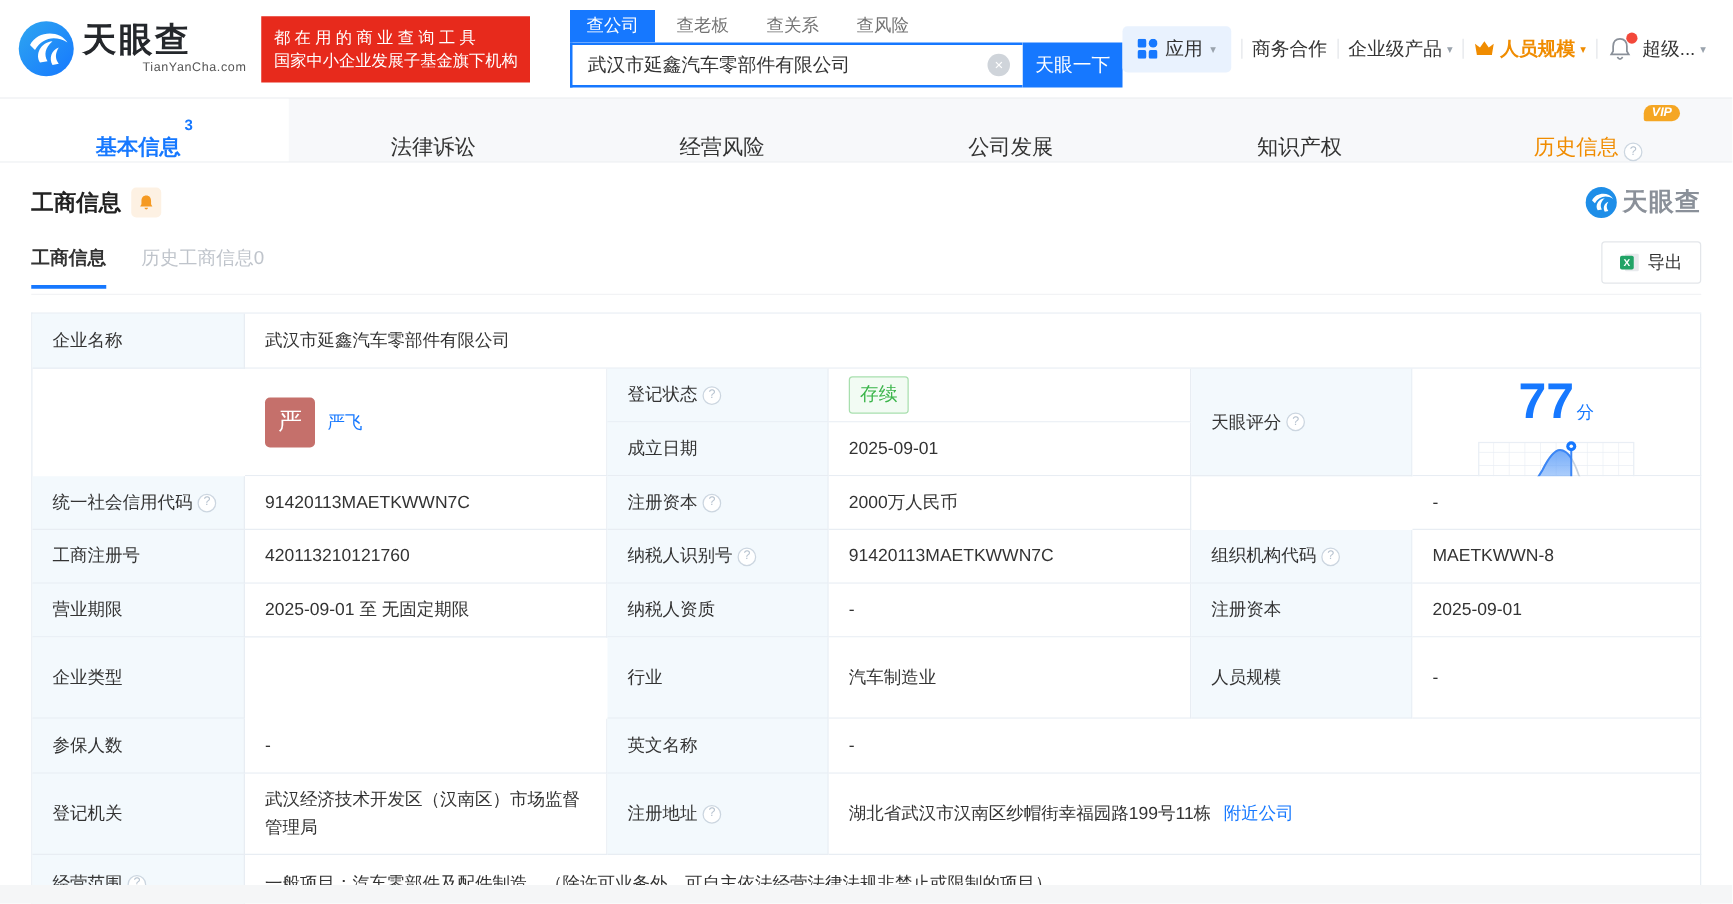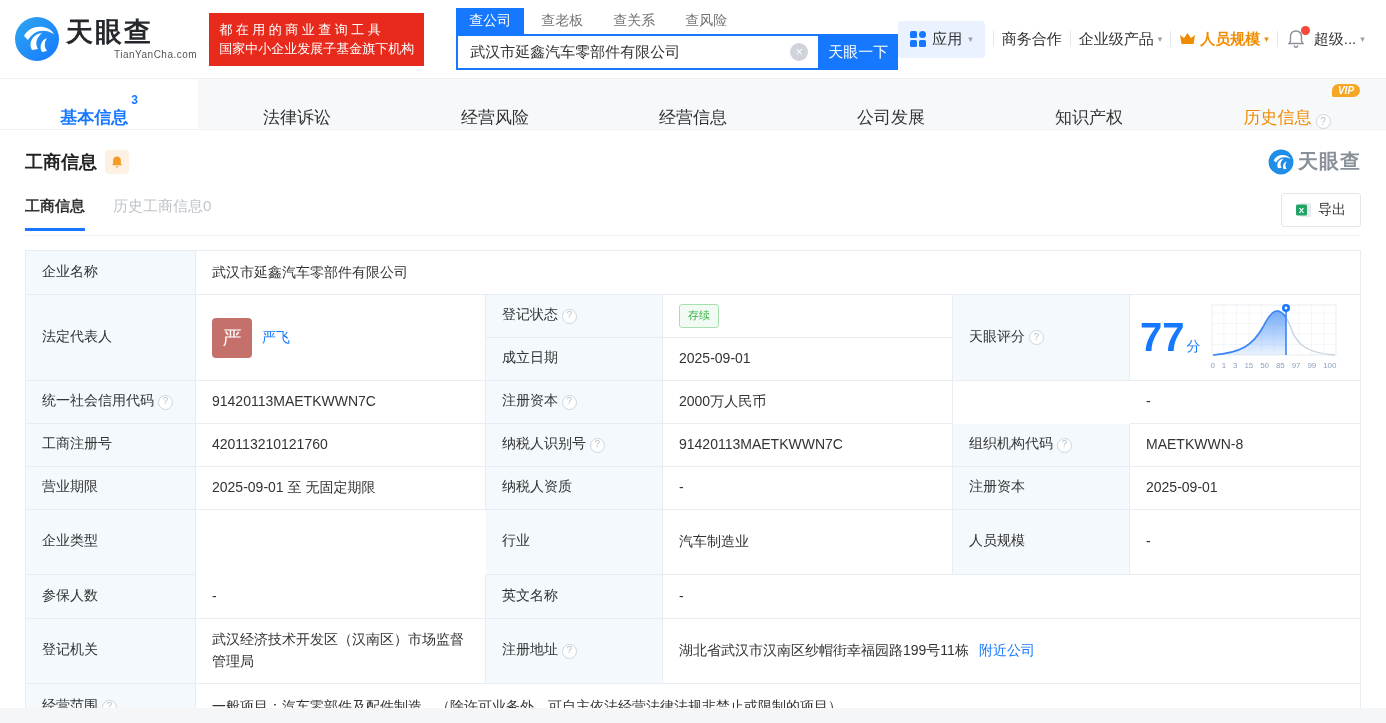--- a/index.html
+++ b/index.html
@@ -74,29 +74,29 @@
     background:#fff; border:1px solid #e3e6ea; border-radius:3px; padding:7px 14px; font-size:14px;
     color:#333; cursor:pointer; font-family:inherit; }
 
   
   .biz-table { margin-top:14px; display:grid;
     grid-template-columns:170px 290px 177px 290px 177px 1fr;
     grid-template-rows:44px 43px 43px 43px 43px 43px 65px 44px 65px 47px;
     border-top:1px solid #e8edf3; border-left:1px solid #e8edf3; font-size:14px; }
   .cell { border-right:1px solid #e8edf3; border-bottom:1px solid #e8edf3; padding:6px 16px;
     display:flex; align-items:center; line-height:1.55; }
-  .lab { background:#f3f9fd; color:#333;font-family:Liberation Mono, monospace; }
+  .lab { background:#f3f9fd; color:#333; }
   .val { background:#fff; color:#333; }
   .badge-green { color:#3bb54a; background:#f2fbf3; border:1px solid #a8dfae; border-radius:3px;
-    padding:2px 8px; font-size:11px; }
+    padding:2px 8px; font-size:15px; }
   .avatar { width:40px; height:40px; border-radius:4px; background:#c5706b; color:#fff;
     display:flex; align-items:center; justify-content:center; font-size:19px; flex:none; }
   .link { color:#1678ff; cursor:pointer; text-decoration:none; }
   .rep-name { margin-left:10px; }
-  .score-cell { gap:10px; padding:6px 10px; }
+  .score-cell { gap:10px; padding:6px 10px;flex-direction:column; }
   .score-num { font-size:40px; font-weight:bold; color:#1678ff; line-height:1; }
   .score-unit { font-size:14px; color:#1678ff; margin-left:2px; }
   .score-chart { display:flex; flex-direction:column; }
   .score-ticks { display:flex; justify-content:space-between; width:126px; font-size:8px;
     color:#8fa2bd; margin-top:1px; }
   .nearby { margin-left:10px; }
 
   .bottom-strip { position:absolute; left:0; bottom:0; width:100%; height:15px; background:#f5f6f7; }
 </style>
 </head>
@@ -191,23 +191,20 @@
       <span>基本信息</span>
       <span class="cnt">3</span>
     </div>
     <div class="mtab">
       <span>法律诉讼</span>
     </div>
     <div class="mtab">
       <span>经营风险</span>
     </div>
     <div class="mtab">
-      <span>经营信息</span>
-    </div>
-    <div class="mtab">
       <span>公司发展</span>
     </div>
     <div class="mtab">
       <span>知识产权</span>
     </div>
     <div class="mtab vip-tab">
       <span class="vip-badge">VIP</span>
       <span>历史信息</span>
       <span class="q-ic">?</span>
     </div>
@@ -245,21 +242,20 @@
         </svg>
         <span>导出</span>
       </button>
     </div>
 
     <div class="biz-table">
 
       <div class="cell lab" style="grid-area:1/1">企业名称</div>
       <div class="cell val" style="grid-area:1/2/2/7">武汉市延鑫汽车零部件有限公司</div>
 
-      <div class="cell lab" style="grid-area:2/1/4/2">法定代表人</div>
       <div class="cell val" style="grid-area:2/2/4/3">
         <span class="avatar">严</span>
         <a class="link rep-name">严飞</a>
       </div>
       <div class="cell lab" style="grid-area:2/3">
         <span>登记状态</span>
         <span class="q-ic">?</span>
       </div>
       <div class="cell val" style="grid-area:2/4">
         <span class="badge-green">存续</span>

